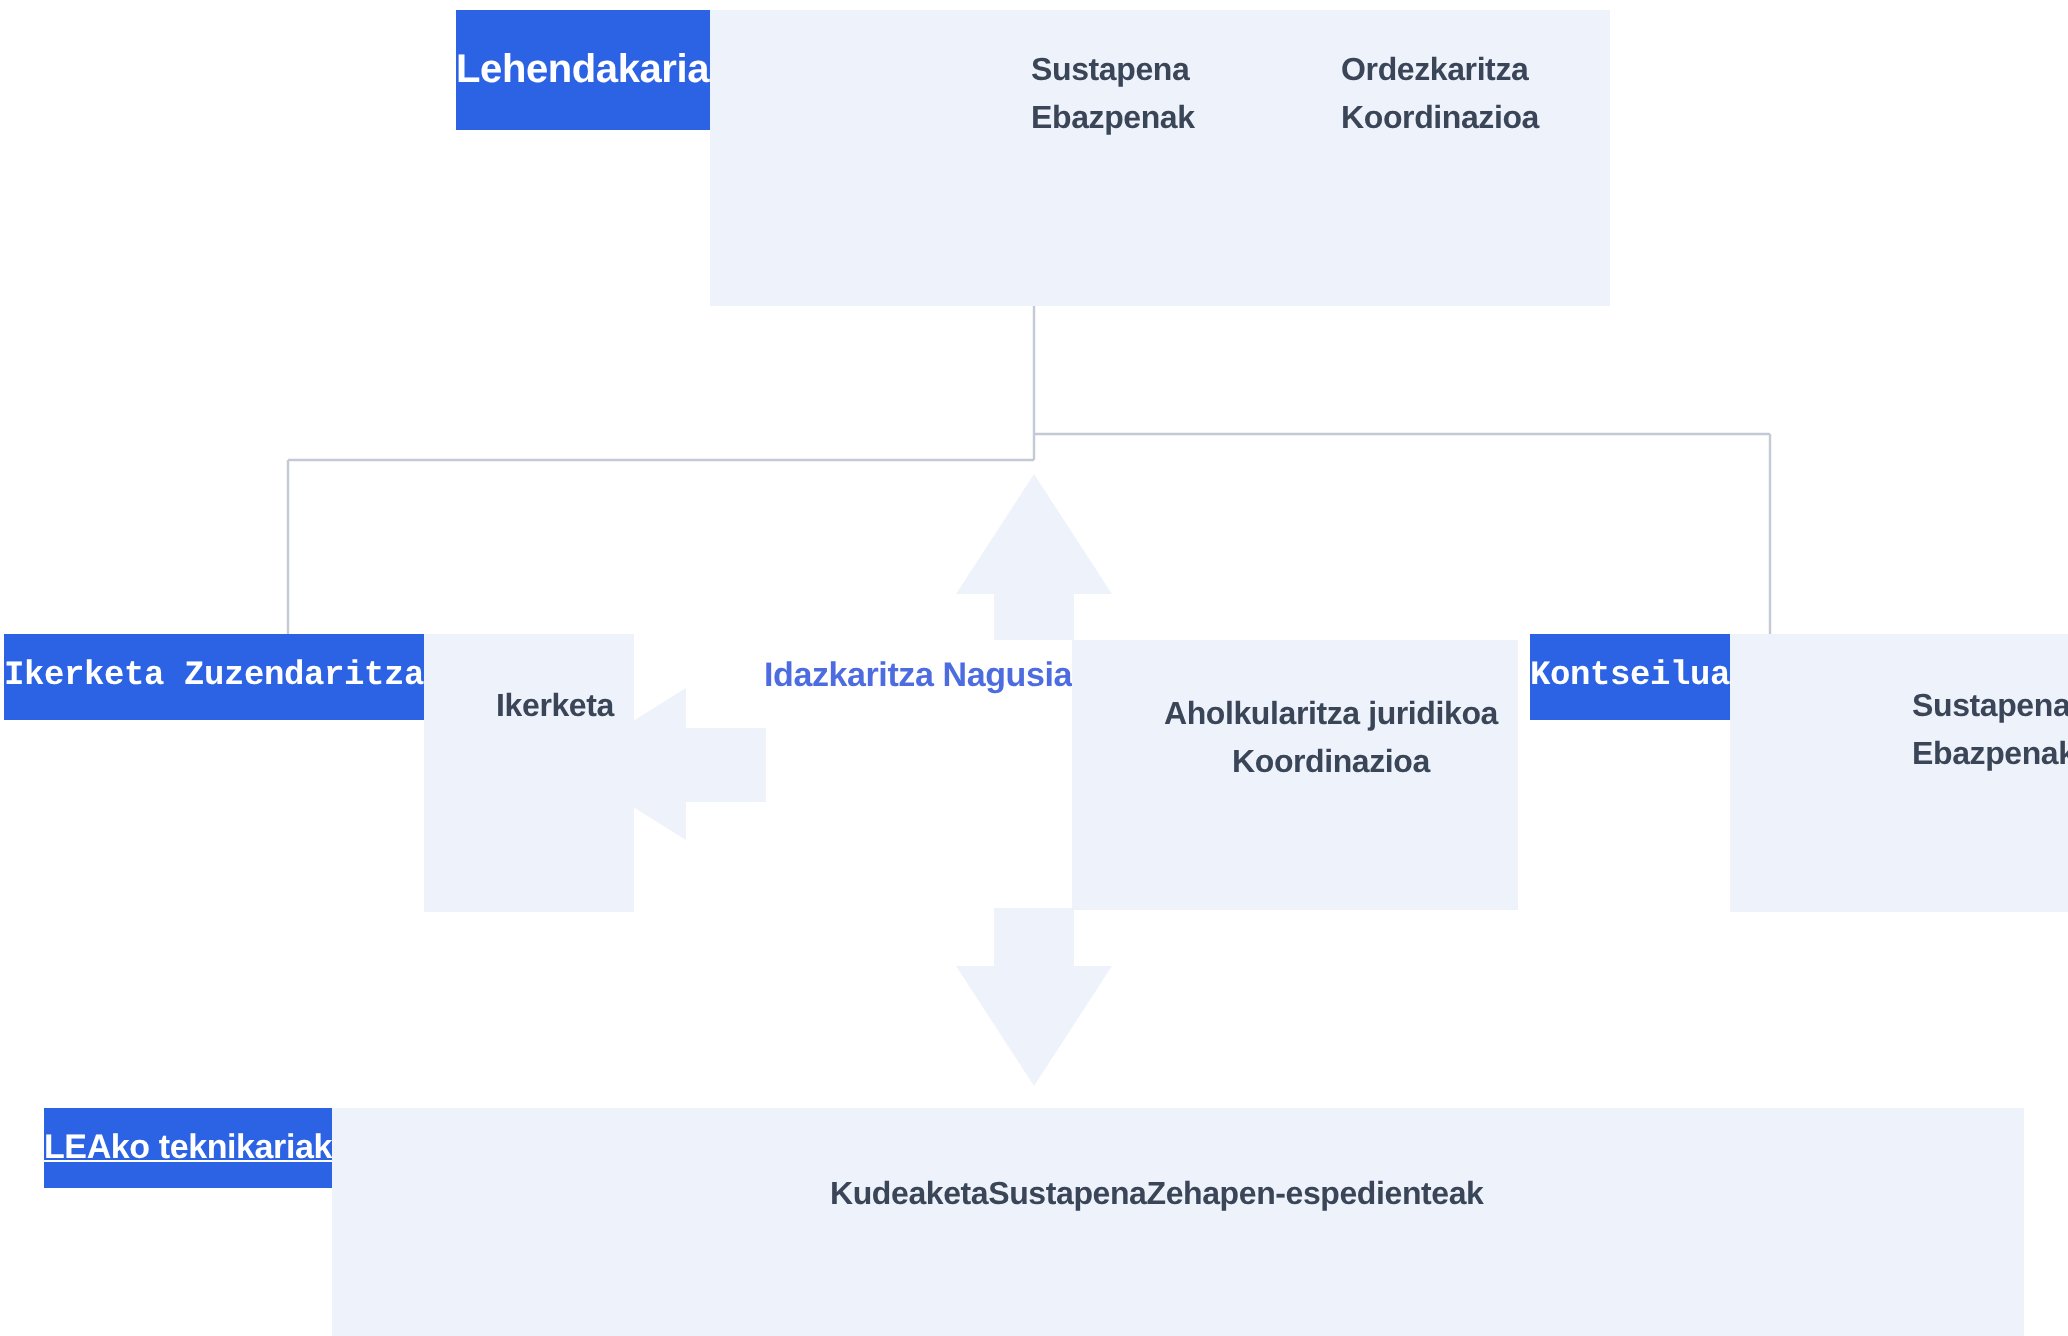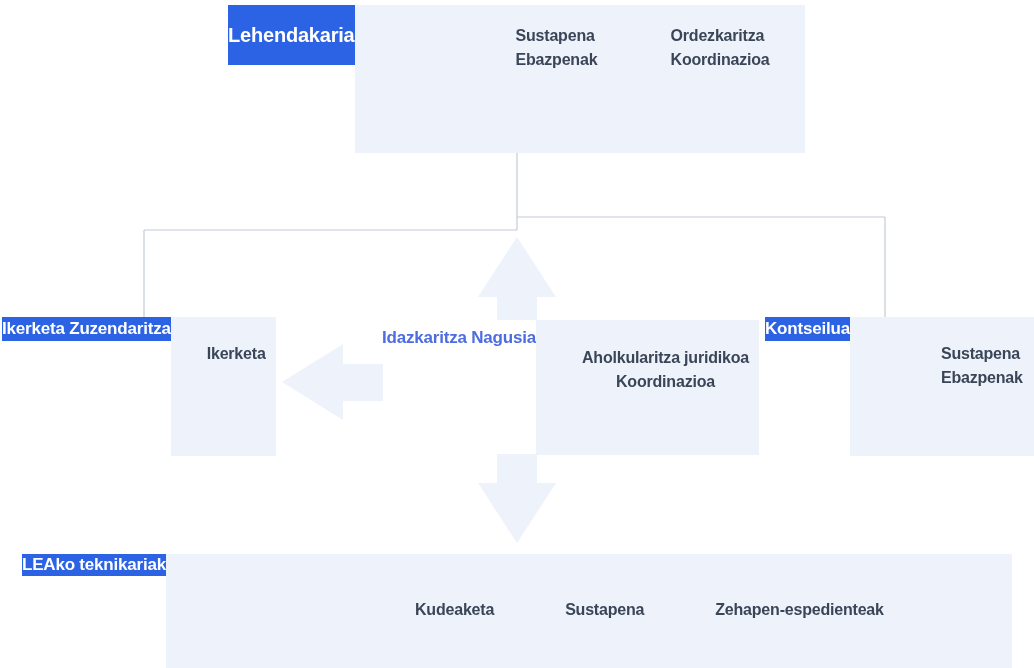--- a/index.html
+++ b/index.html
@@ -40,35 +40,35 @@
   .node-top{left:228px;top:5px;width:577px;height:148px;}
   .node-top .node-header{height:60px;font-size:20px;}
   .top-cols{position:absolute;left:0;top:19px;width:100%;}
   .top-col{position:absolute;white-space:nowrap;}
   .top-col.c1{left:161px;}
   .top-col.c2{left:316px;}
   
   .node-left{left:2px;top:317px;width:268px;height:139px;}
   .node-center{left:382px;top:320px;width:270px;height:135px;text-align:center;}
   .node-right{left:765px;top:317px;width:269px;height:139px;border-radius:13px;}
-  .node-left .node-header,.node-right .node-header{height:24px;font-size:17px;}
+  .node-left .node-header,.node-right .node-header{height:43px;font-size:17px;font-family:Liberation Mono, monospace;}
   .node-center .node-header{
     height:36px;font-size:17px;
     background:var(--white);color:var(--title-blue);
   }
   .node-left .node-body{padding:25px 10px 12px 36px;}
   .node-center .node-body{padding:26px 10px 0 46px;}
   .node-right .node-body{padding:25px 10px 0 91px;}
   .body-line{white-space:nowrap;}
   
   .node-bottom{left:22px;top:554px;width:990px;height:114px;}
-  .node-bottom .node-header{height:22px;font-size:17px;}
+  .node-bottom .node-header{height:40px;font-size:17px;text-decoration:underline;}
   .bottom-row{
-    position:absolute;left:249px;top:44px;
-    display:flex;gap:71px;white-space:nowrap;
+    position:absolute;left:249px;top:32px;
+    display:flex;white-space:nowrap;
   }
   svg .connector{stroke:var(--line);stroke-width:1.2;fill:none;}
   svg .arrow{fill:var(--panel);}
 </style>
 </head>
 <body>
 
 <div class="canvas">
 
   <svg class="layer" width="1034" height="668" viewBox="0 0 1034 668">

